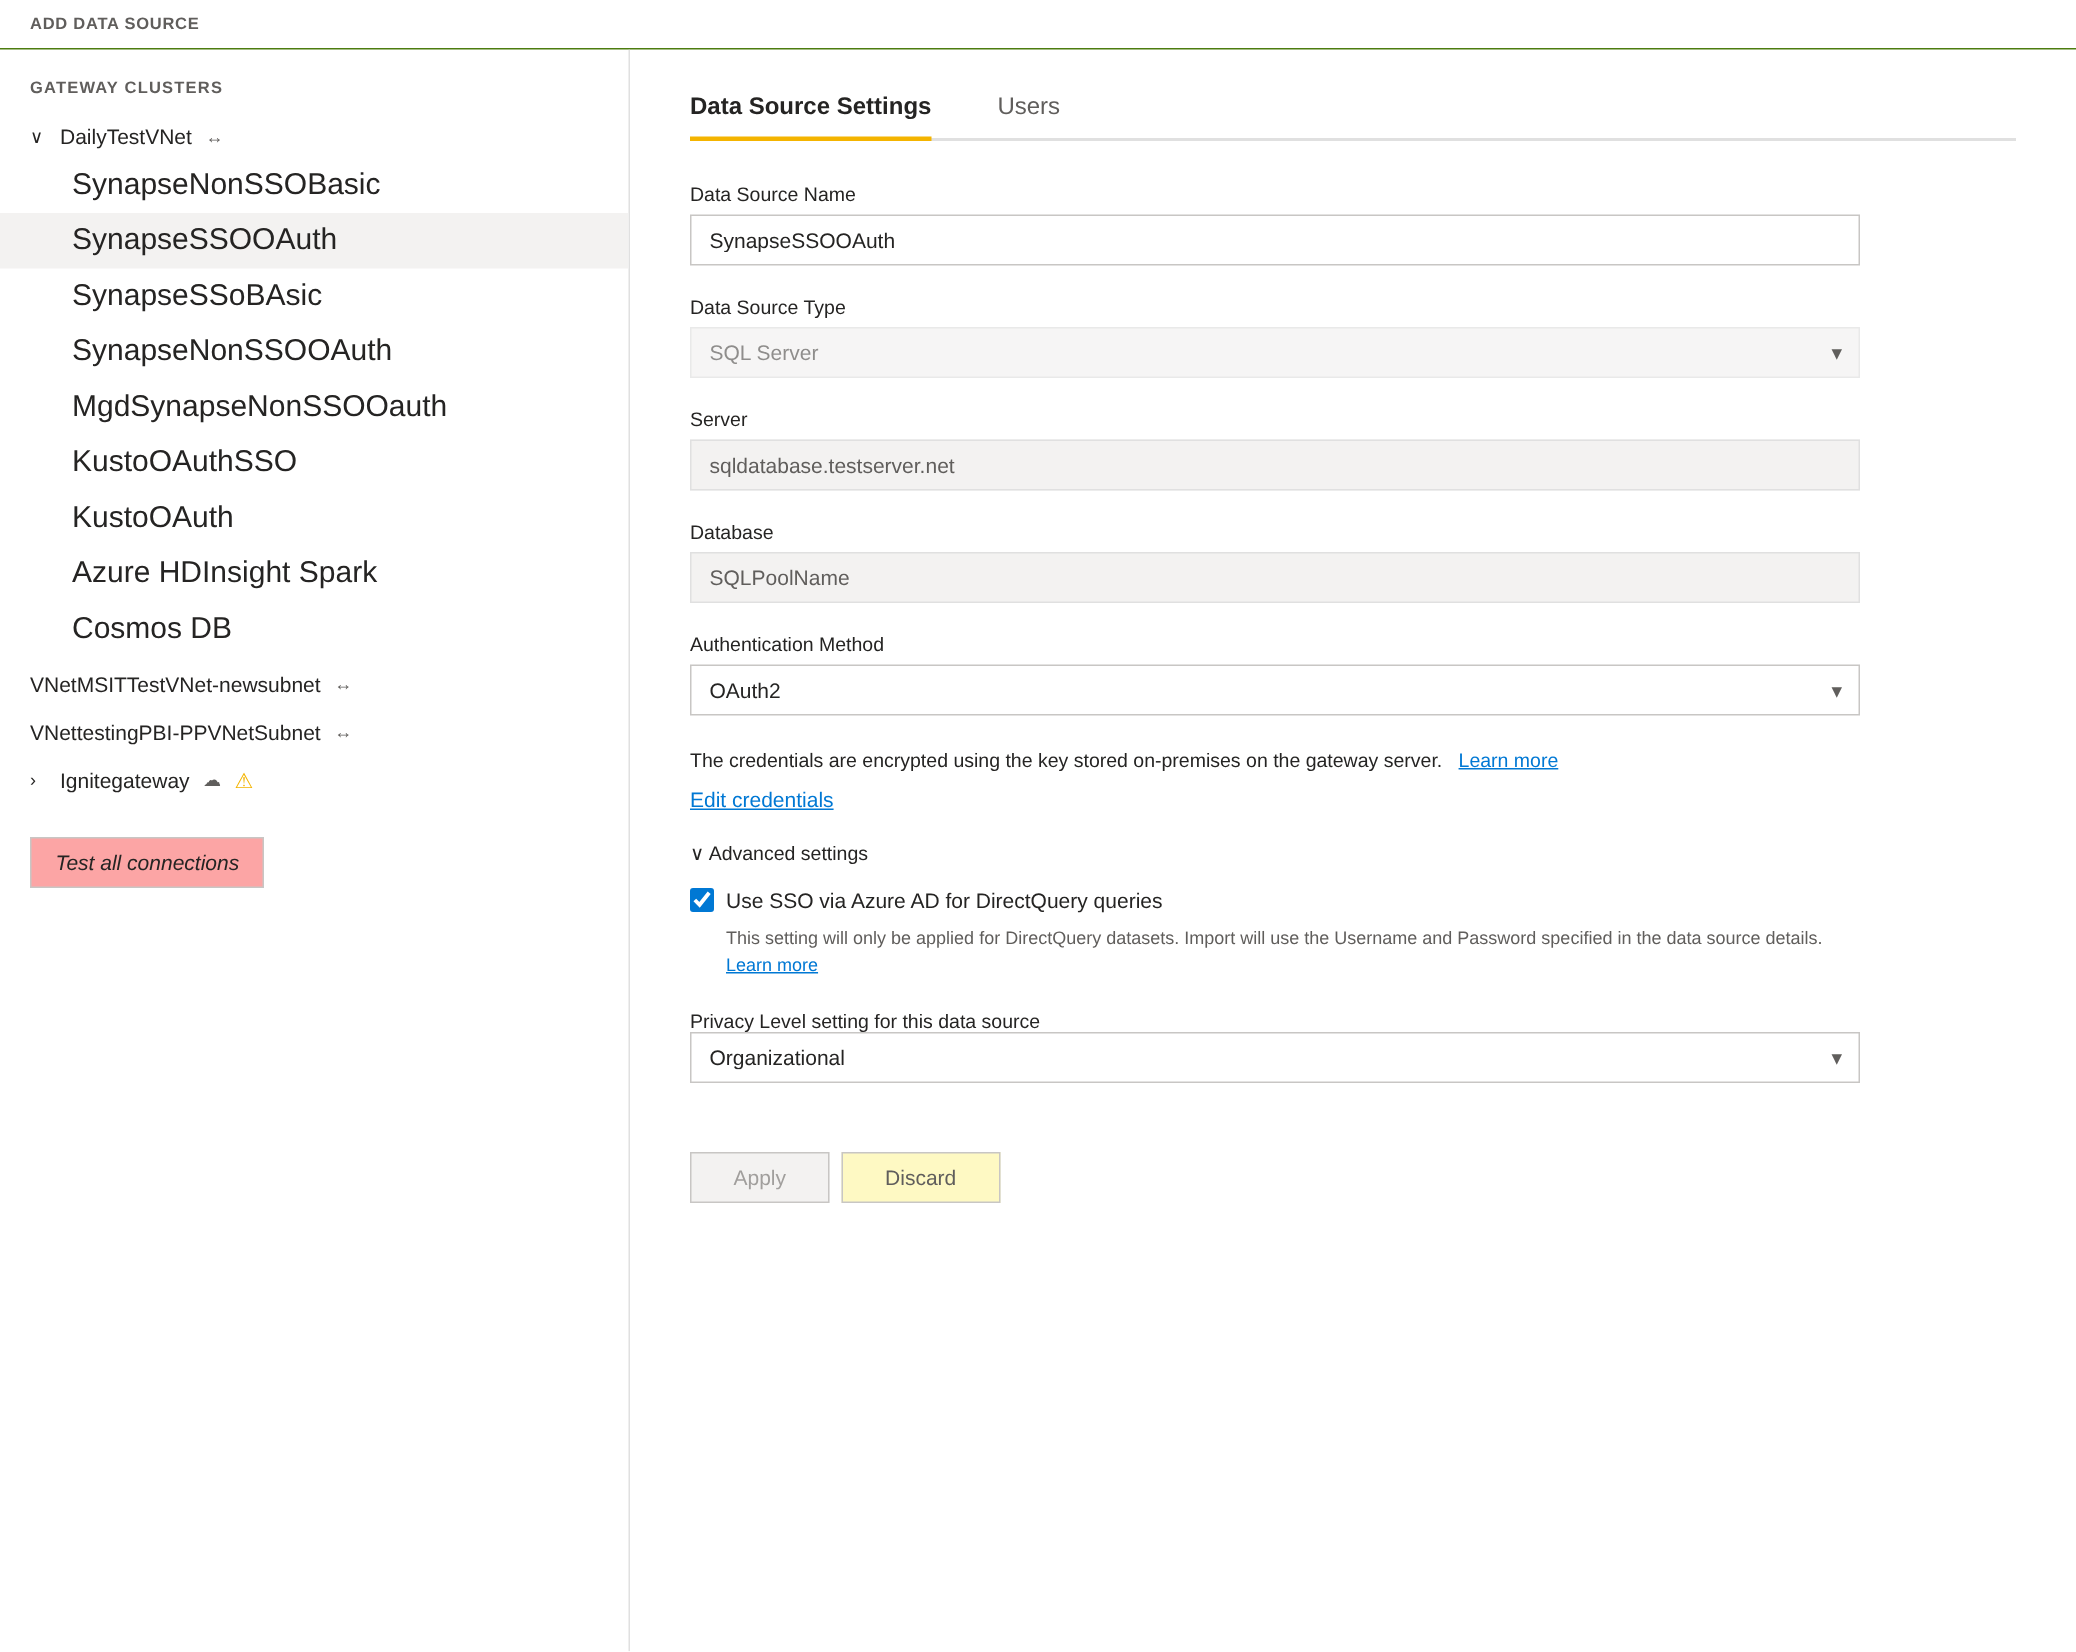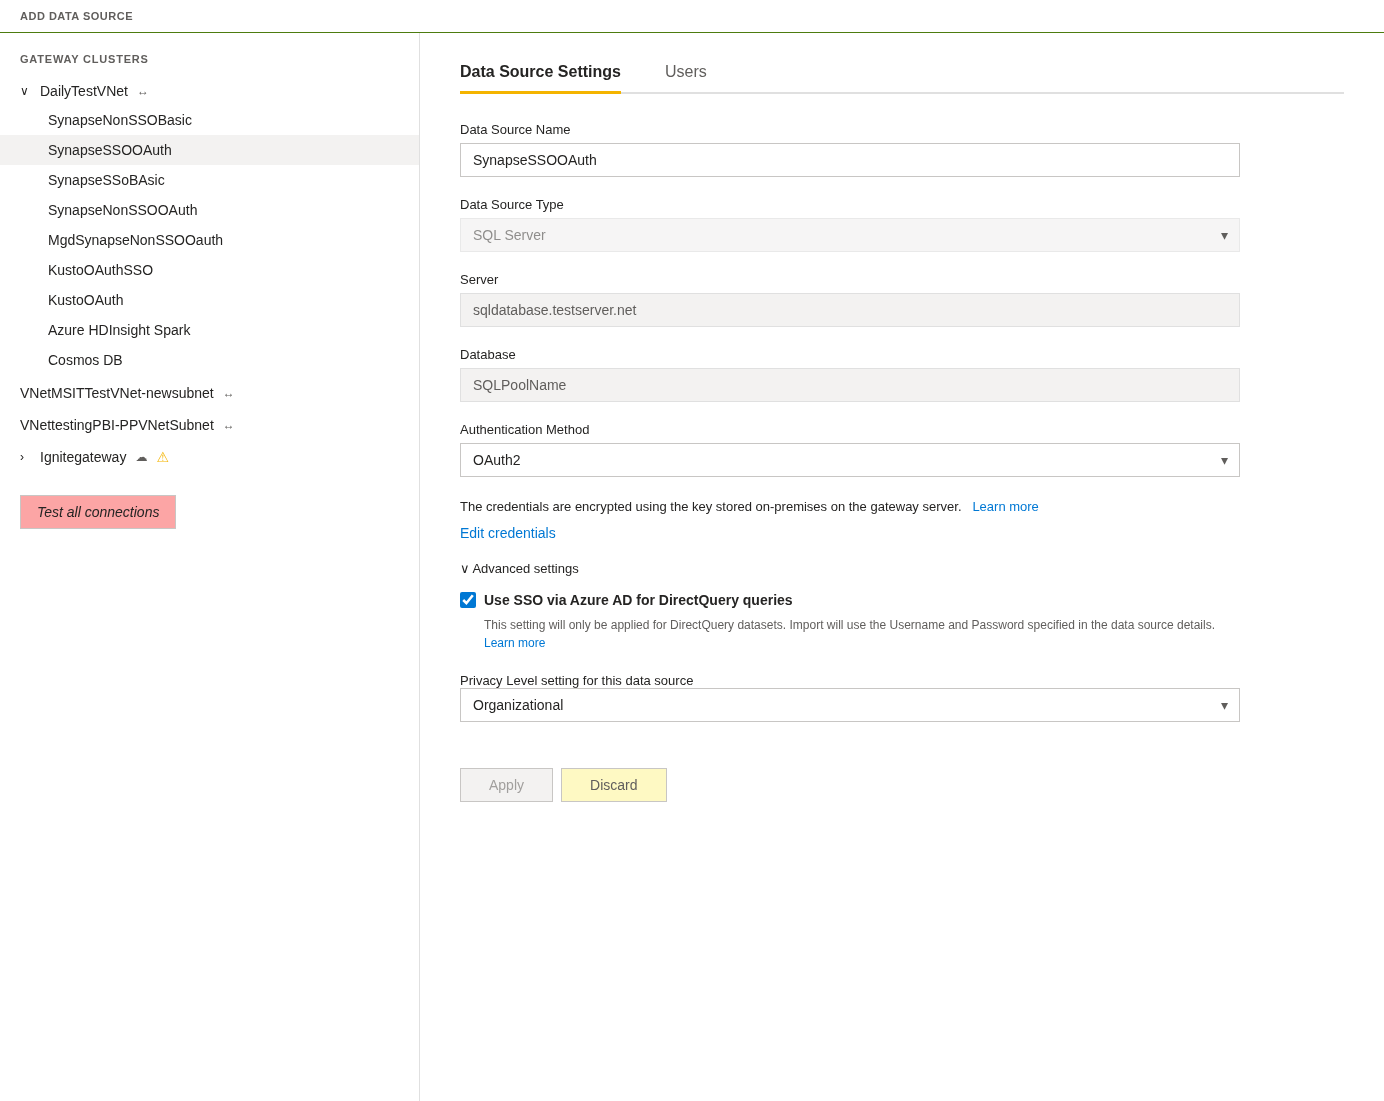--- a/index.html
+++ b/index.html
@@ -81,21 +81,21 @@
       justify-content: center;
       width: 18px;
       height: 14px;
       color: #605e5c;
       font-size: 12px;
     }
 
     .datasource-item {
       padding: 7px 20px 7px 48px;
       cursor: pointer;
-      font-size: 14px;
+      font-size: 20px;
       color: #252423;
     }
 
     .datasource-item.active {
       background: #f3f2f1;
       font-weight: 400;
     }
 
     .warning-icon {
       color: #f4b400;
@@ -217,20 +217,21 @@
 
     .credentials-text {
       font-size: 13px;
       color: #252423;
       line-height: 1.5;
       margin-bottom: 8px;
     }
 
     .link {
       color: #0078d4;
+      text-decoration: underline;
       cursor: pointer;
     }
 
     .advanced-settings-header {
       font-size: 13px;
       color: #252423;
       margin-bottom: 16px;
       cursor: pointer;
     }
 
@@ -249,21 +250,20 @@
     .checkbox-input {
       width: 16px;
       height: 16px;
       cursor: pointer;
       accent-color: #0078d4;
     }
 
     .checkbox-label {
       font-size: 14px;
       color: #252423;
-      font-weight: bold;
     }
 
     .checkbox-description {
       font-size: 12px;
       color: #605e5c;
       margin-left: 24px;
       line-height: 1.5;
       margin-bottom: 20px;
     }
 

